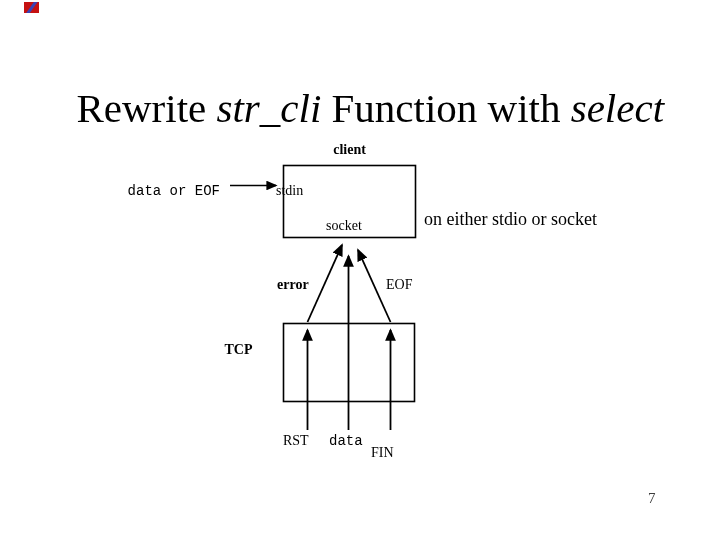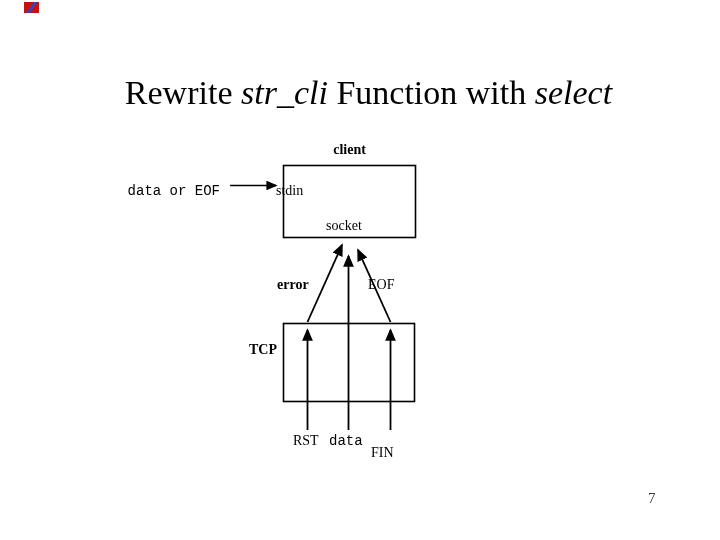--- a/index.html
+++ b/index.html
@@ -4,41 +4,41 @@
 <style>
   html,body{margin:0;padding:0;}
   body{
     width:720px;height:540px;position:relative;background:#ffffff;
     font-family:"Liberation Serif","DejaVu Serif",serif;color:#000;
     overflow:hidden;
   }
   .abs{position:absolute;}
   #title{
     left:0;right:0;top:36px;text-align:center;
-    font-size:34px;white-space:pre;letter-spacing:0px;
+    font-size:41px;white-space:pre;letter-spacing:0px;
   }
   .it{font-style:italic;}
   .lbl{font-size:14px;line-height:22px;white-space:pre;}
   .bold{font-weight:bold;}
   #corner-icon{
     left:24px;top:2px;width:15px;height:11px;background:#c51111;overflow:hidden;
   }
   #corner-icon .slash{
     position:absolute;left:6px;top:-3px;width:3px;height:18px;
     background:#3a43b5;transform:rotate(35deg);
   }
   #client-label{left:283px;width:133px;top:139px;text-align:center;}
   #stdin-label{left:276px;top:180px;}
   #socket-label{left:283px;width:122px;top:215px;text-align:center;}
   #left-label{left:100px;width:120px;top:180px;text-align:right;font-family:Liberation Mono, monospace;}
   #note{left:424px;top:159px;font-size:18px;line-height:24px;white-space:pre;}
   #error-label{left:277px;top:274px;font-weight:bold;}
-  #eof-label{left:368px;top:274px;}
-  #tcp-label{left:200px;width:77px;top:339px;text-align:right;}
-  #rst-label{left:293px;top:430px;}
+  #eof-label{left:386px;top:274px;}
+  #tcp-label{left:200px;width:77px;top:339px;text-align:center;}
+  #rst-label{left:283px;top:430px;}
   #data-label{left:329px;top:430px;font-family:Liberation Mono, monospace;}
   #fin-label{left:371px;top:442px;}
   #page-number{left:648px;top:490px;font-size:15px;color:#3d3d3d;}
   svg{position:absolute;left:0;top:0;}
 </style>
 </head>
 <body>
 
 <div id="corner-icon" class="abs">
   <div class="slash"></div>
@@ -71,20 +71,21 @@
 
   <line x1="390.5" y1="322" x2="358" y2="250" stroke="#000" stroke-width="1.8" marker-end="url(#arrowhead)"></line>
 </svg>
 
 <div id="client-label" class="abs lbl bold">client</div>
 <div id="stdin-label" class="abs lbl">stdin</div>
 <div id="socket-label" class="abs lbl">socket</div>
 <div id="left-label" class="abs lbl">data or EOF</div>
 
 <div id="note" class="abs">
+  <div>on either stdio or socket</div>
 </div>
 
 <div id="error-label" class="abs lbl">error</div>
 <div id="eof-label" class="abs lbl">EOF</div>
 <div id="tcp-label" class="abs lbl bold">TCP</div>
 
 <div id="rst-label" class="abs lbl">RST</div>
 <div id="data-label" class="abs lbl">data</div>
 <div id="fin-label" class="abs lbl">FIN</div>
 

